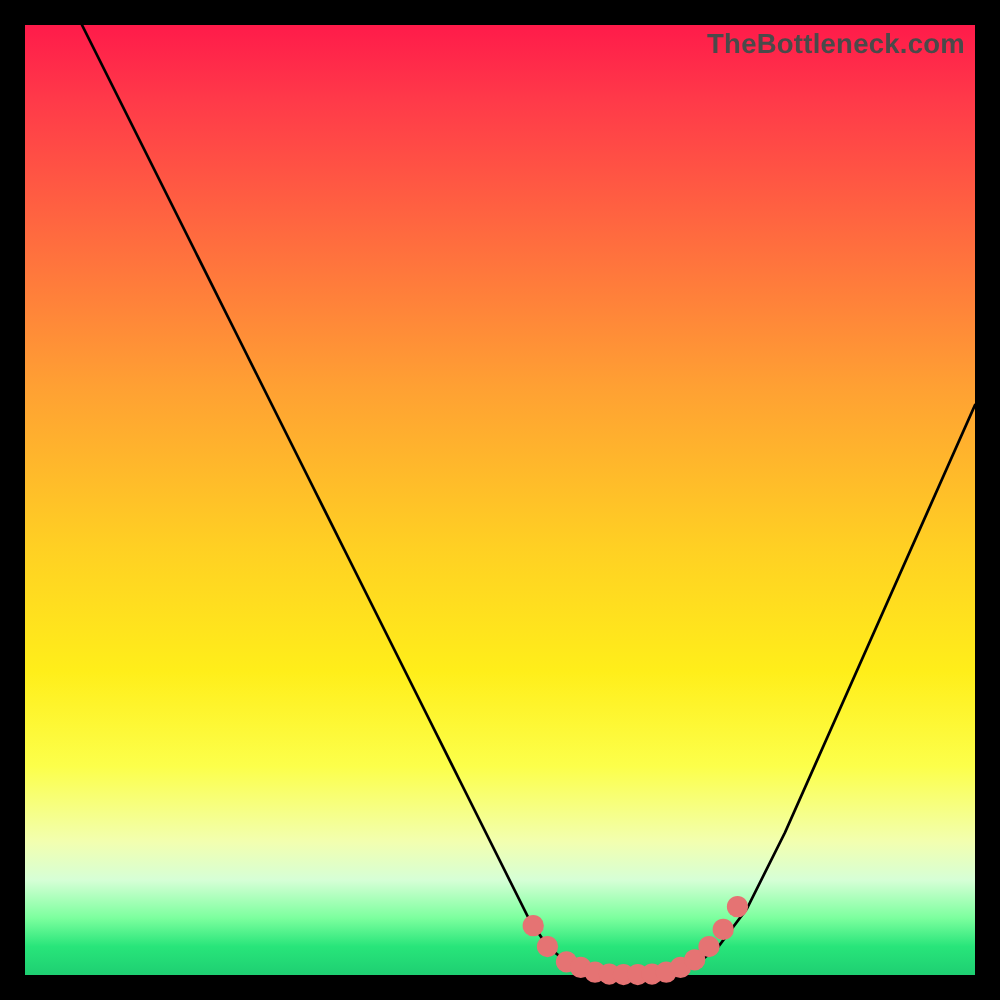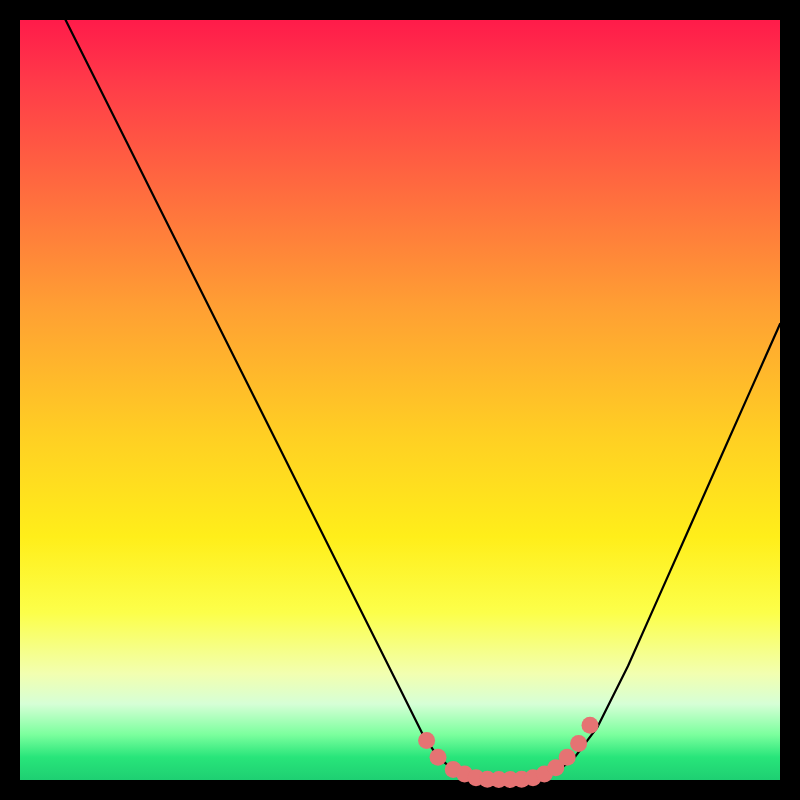--- a/index.html
+++ b/index.html
@@ -81,13 +81,14 @@
         <circle cx="501.6" cy="759.2" r="8.5" fill="#e57373" stroke="#c75b5b" stroke-width="0"></circle>
         <circle cx="513.0" cy="757.7" r="8.5" fill="#e57373" stroke="#c75b5b" stroke-width="0"></circle>
         <circle cx="524.4" cy="753.9" r="8.5" fill="#e57373" stroke="#c75b5b" stroke-width="0"></circle>
         <circle cx="535.8" cy="747.8" r="8.5" fill="#e57373" stroke="#c75b5b" stroke-width="0"></circle>
         <circle cx="547.2" cy="737.2" r="8.5" fill="#e57373" stroke="#c75b5b" stroke-width="0"></circle>
         <circle cx="558.6" cy="723.5" r="8.5" fill="#e57373" stroke="#c75b5b" stroke-width="0"></circle>
         <circle cx="570.0" cy="705.3" r="8.5" fill="#e57373" stroke="#c75b5b" stroke-width="0"></circle>
       </g>
   </svg>
 
+  <div class="watermark">TheBottleneck.com</div>
 </div>
 
 </body></html>

